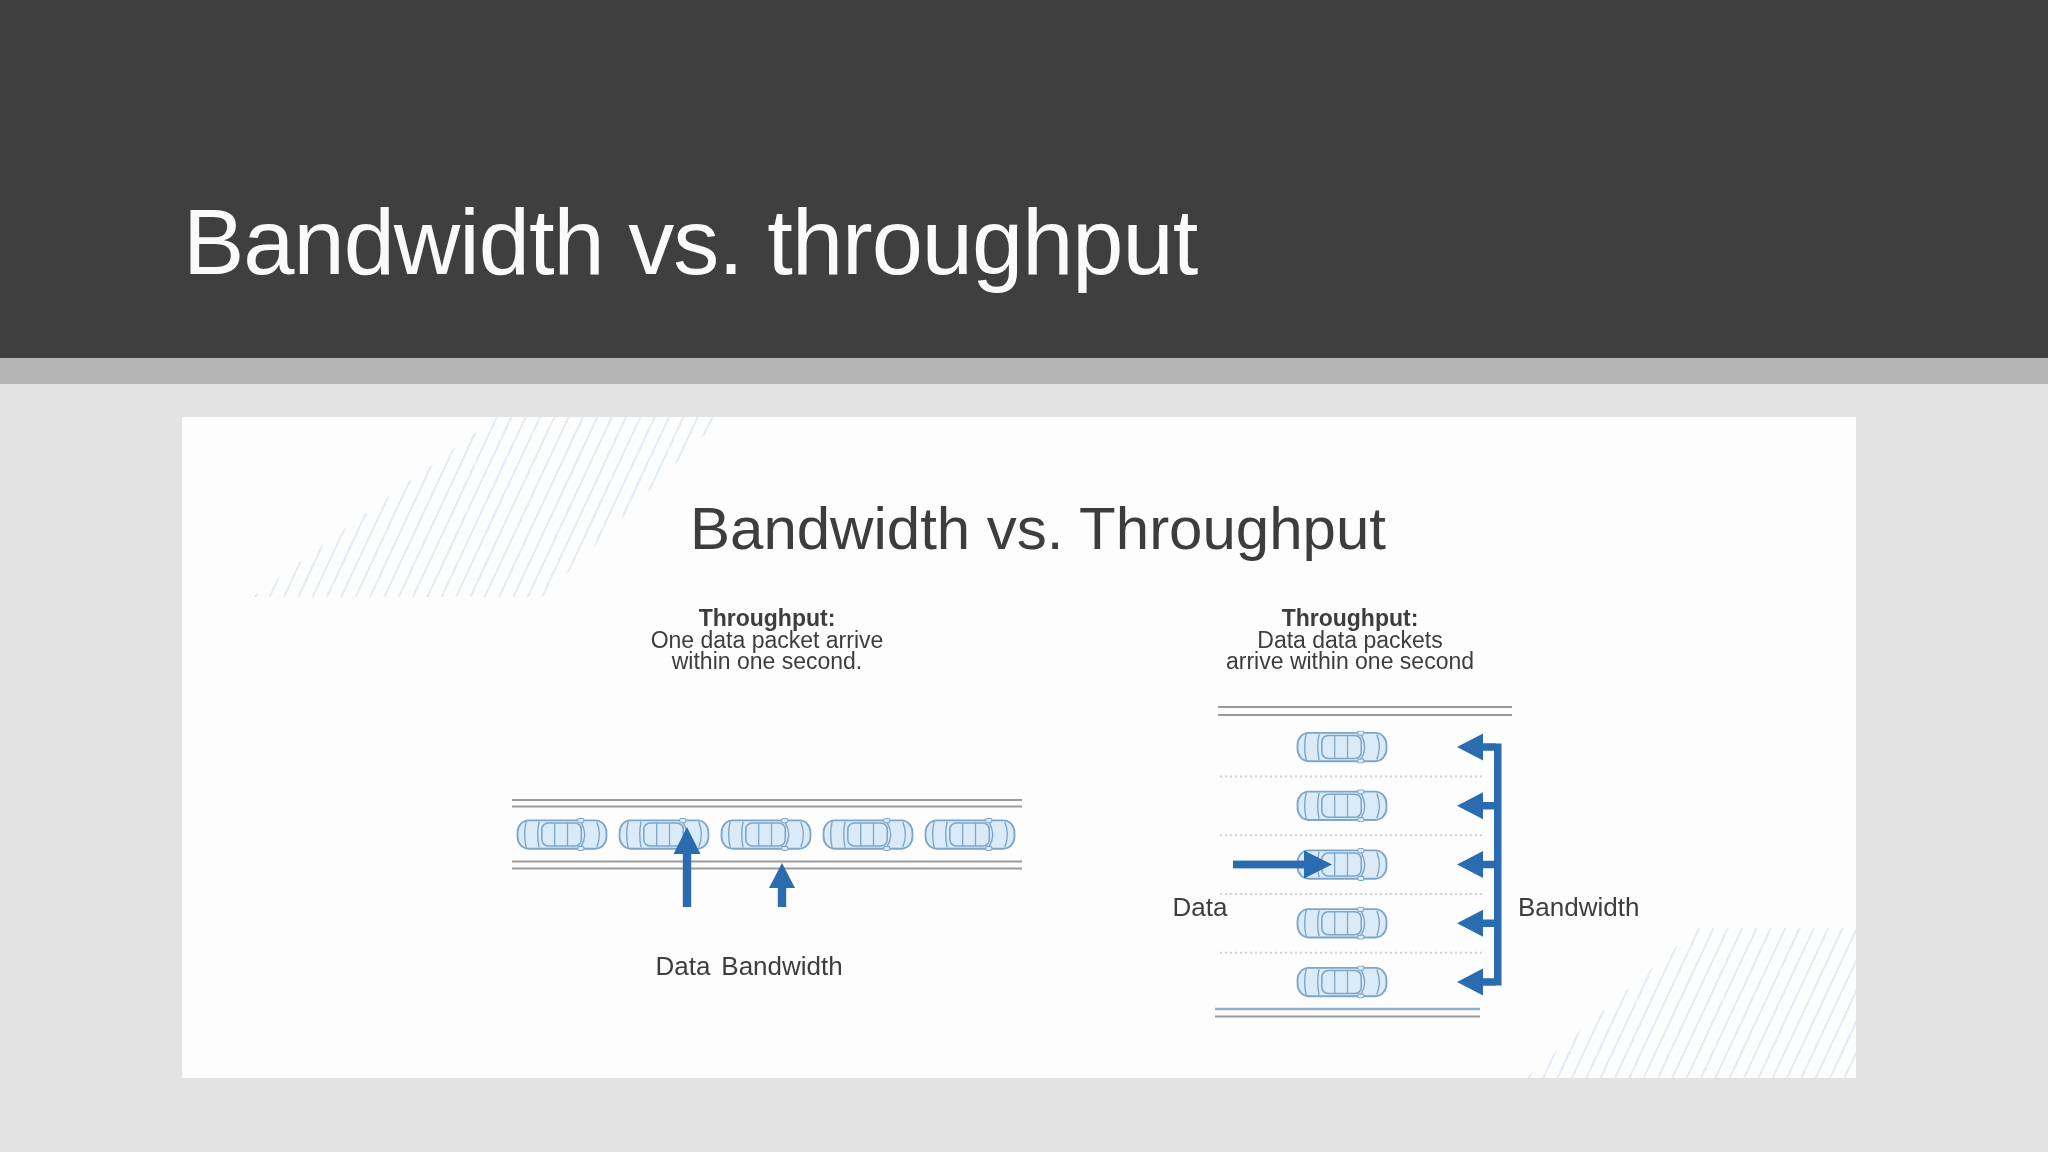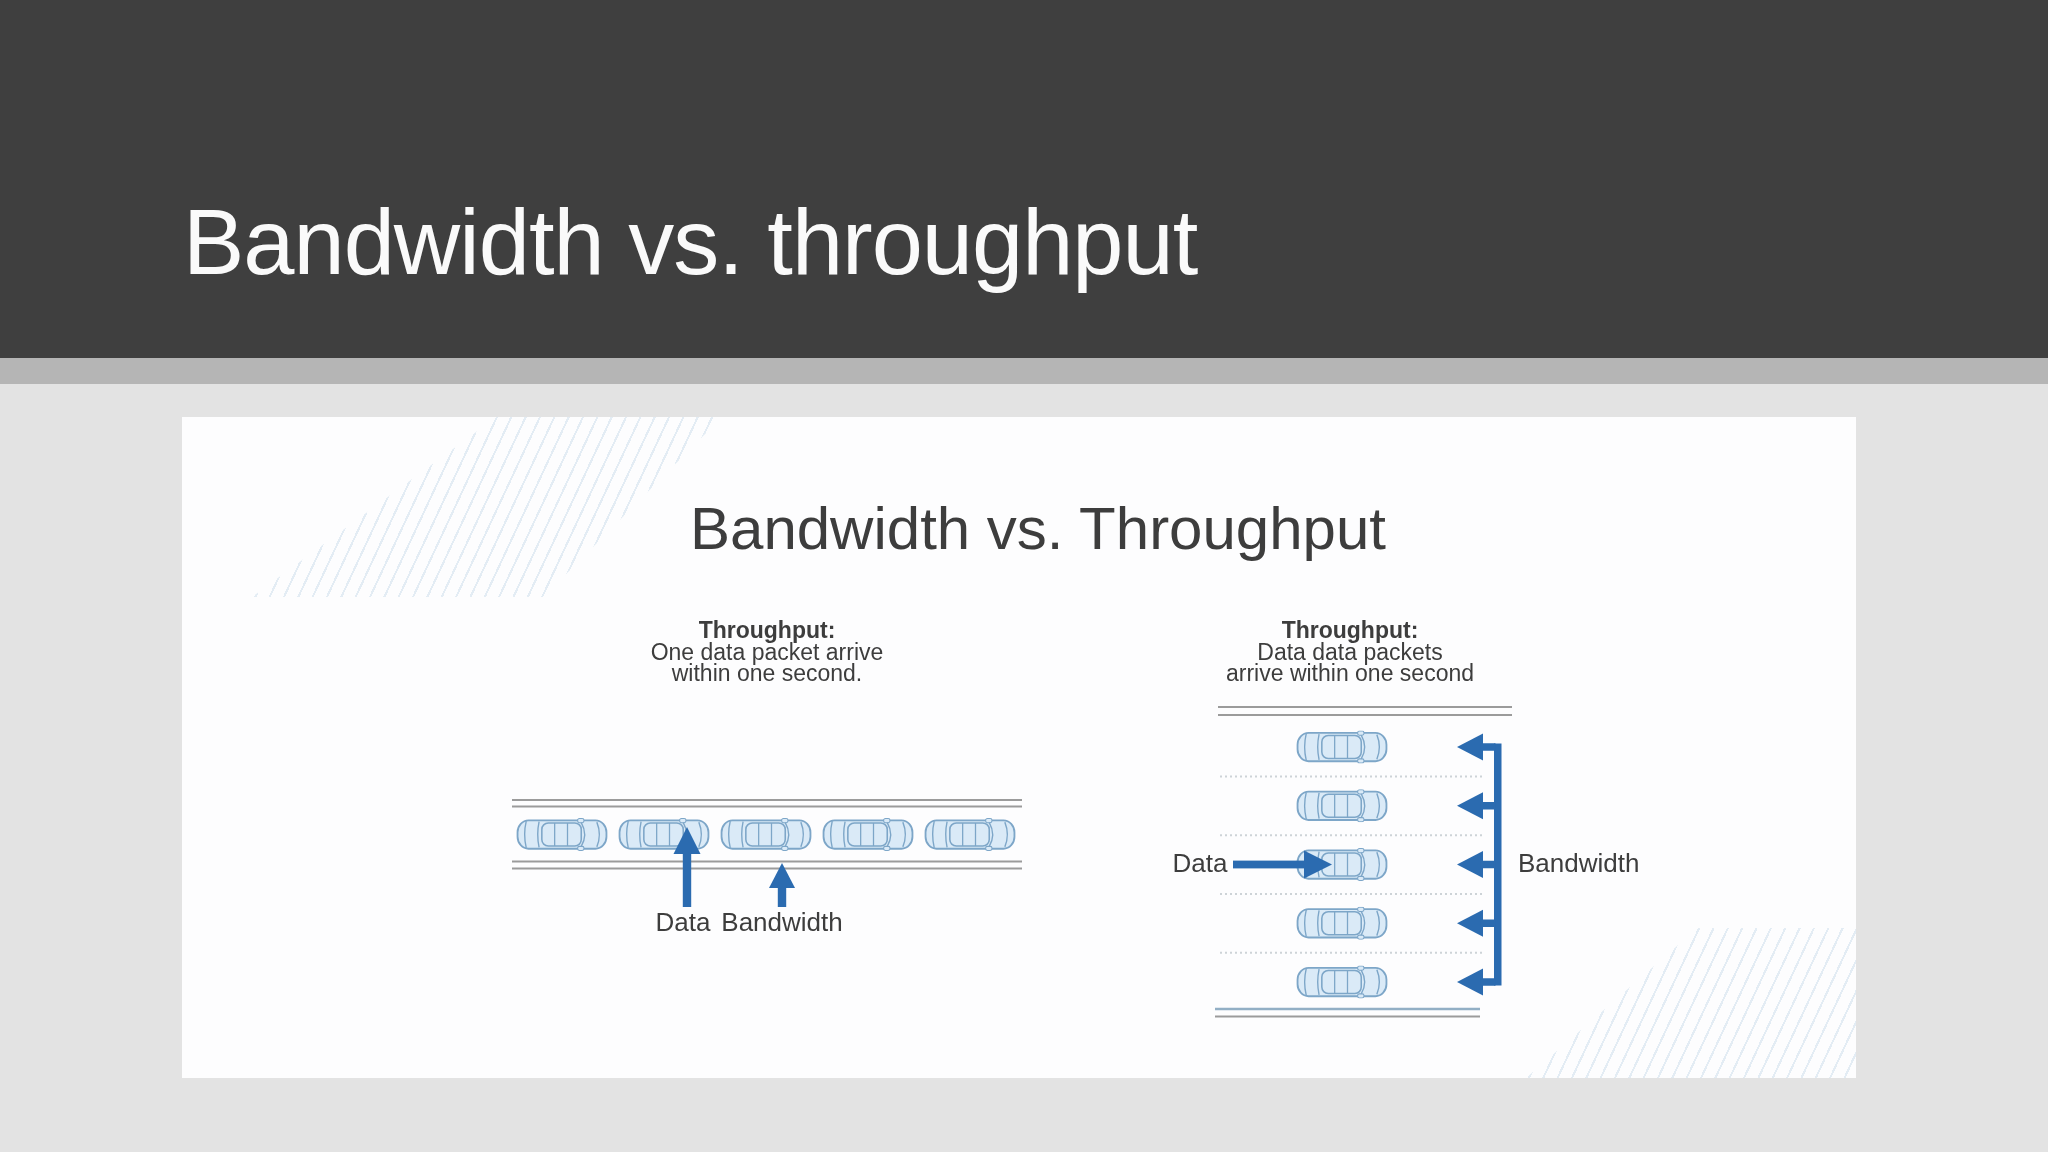--- a/index.html
+++ b/index.html
@@ -27,27 +27,27 @@
   .deco-tl{left:70px;top:0;width:470px;height:180px;
            clip-path:polygon(52% 0, 100% 0, 62% 100%, 0 100%);}
   .deco-br{right:0;bottom:0;width:330px;height:150px;
            clip-path:polygon(52% 0, 100% 0, 100% 100%, 0 100%);}
 
   .diagram-svg{position:absolute;left:0;top:0;width:1674px;height:661px;}
 
   .fig-title{position:absolute;left:856px;top:82px;transform:translateX(-50%);
              font-size:60px;line-height:1;color:var(--ink,#3d3d3d);white-space:nowrap;}
 
-  .caption{position:absolute;top:203px;transform:translateX(-50%);text-align:center;
+  .caption{position:absolute;top:191px;transform:translateX(-50%);text-align:center;
            font-size:23px;line-height:21.5px;color:var(--ink,#3d3d3d);white-space:nowrap;}
   .caption .head{font-weight:bold;}
   .caption-left{left:585px;}
   .caption-right{left:1168px;}
 
-  .lbl{position:absolute;font-size:26px;line-height:26px;color:var(--ink,#3d3d3d);white-space:nowrap;}
+  .lbl{position:absolute;font-size:26px;line-height:26px;color:var(--ink,#3d3d3d);white-space:nowrap;margin-top:44px;}
   .lbl-data-left{left:501px;top:492px;transform:translateX(-50%);}
   .lbl-bw-left{left:600px;top:492px;transform:translateX(-50%);}
   .lbl-data-right{left:1018px;top:433px;transform:translateX(-50%);}
   .lbl-bw-right{left:1336px;top:433px;}
 </style>
 </head>
 <body>
 
 <div class="slide">
 

